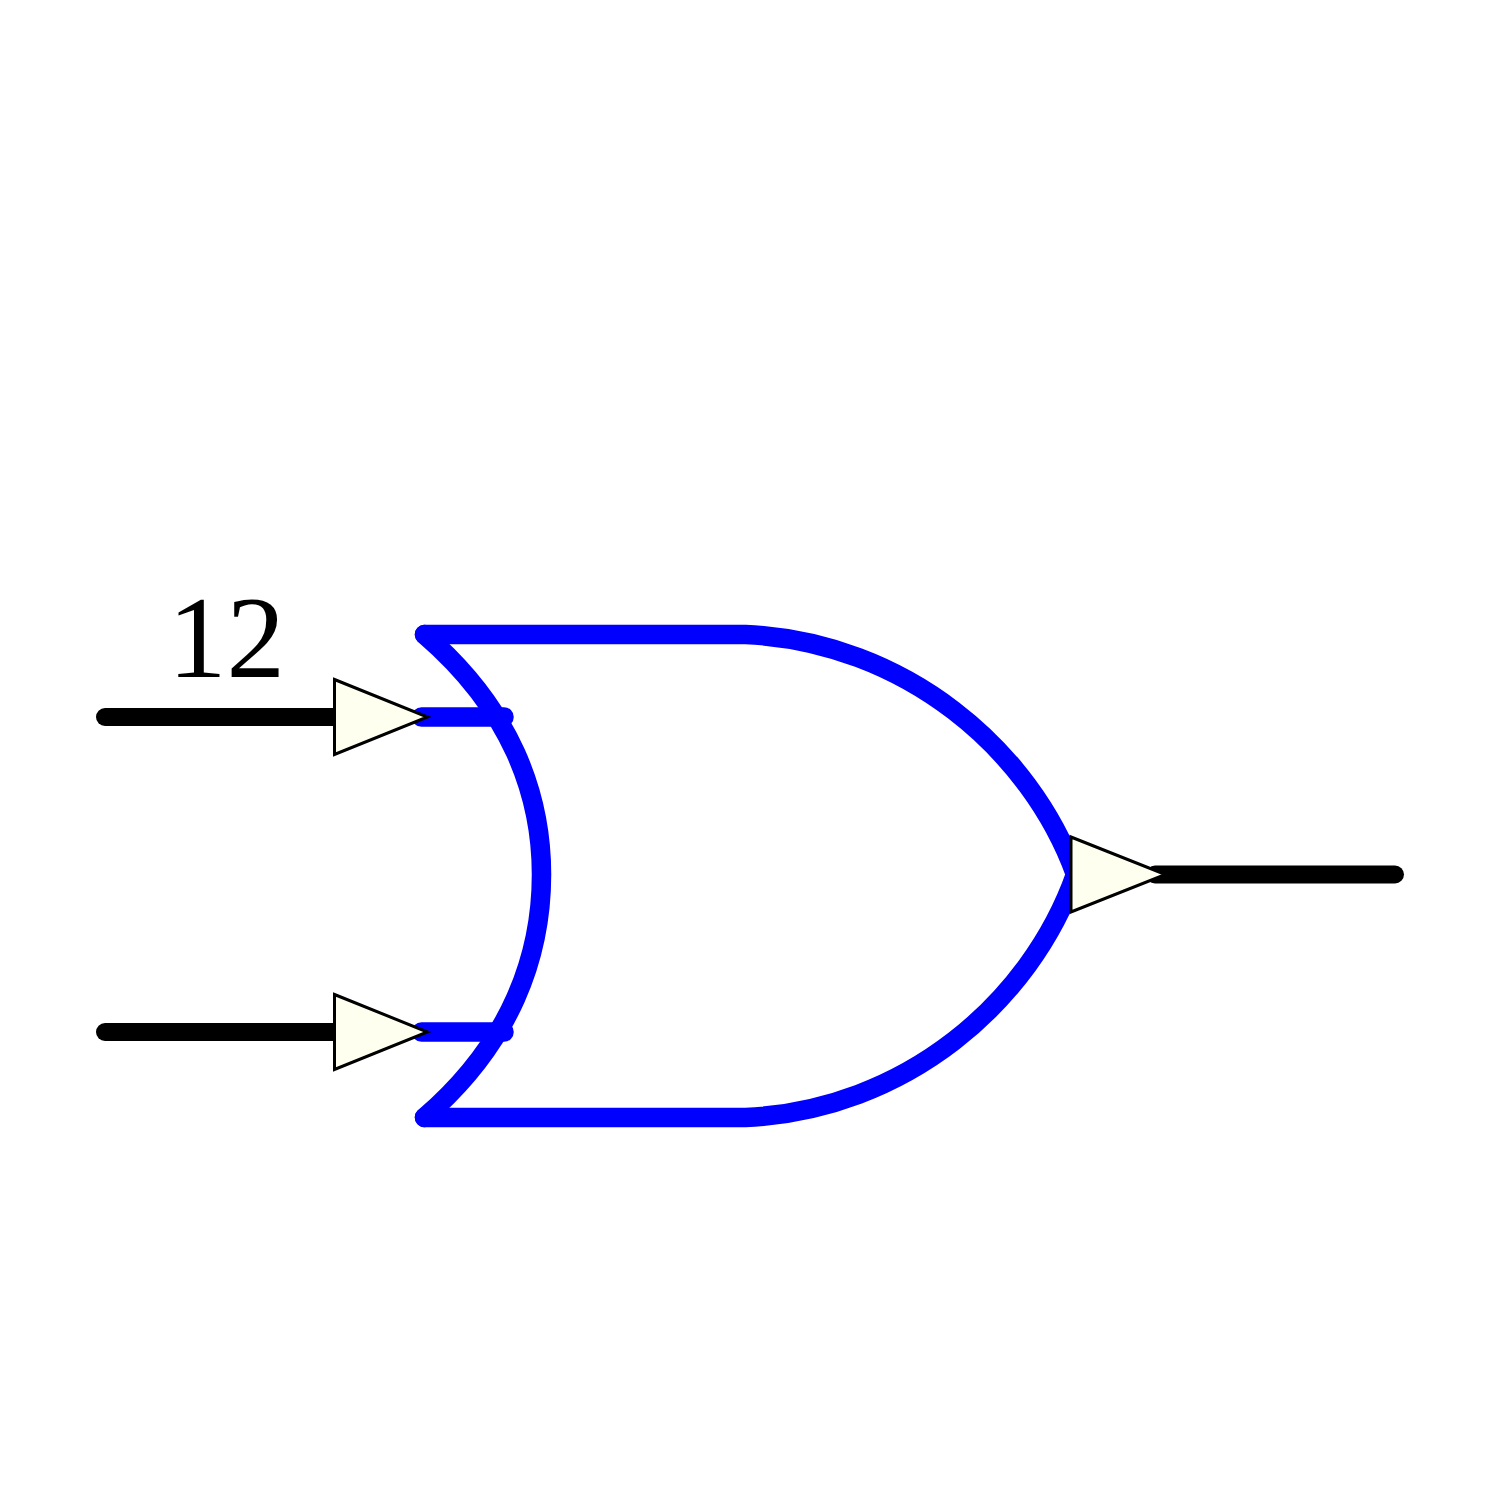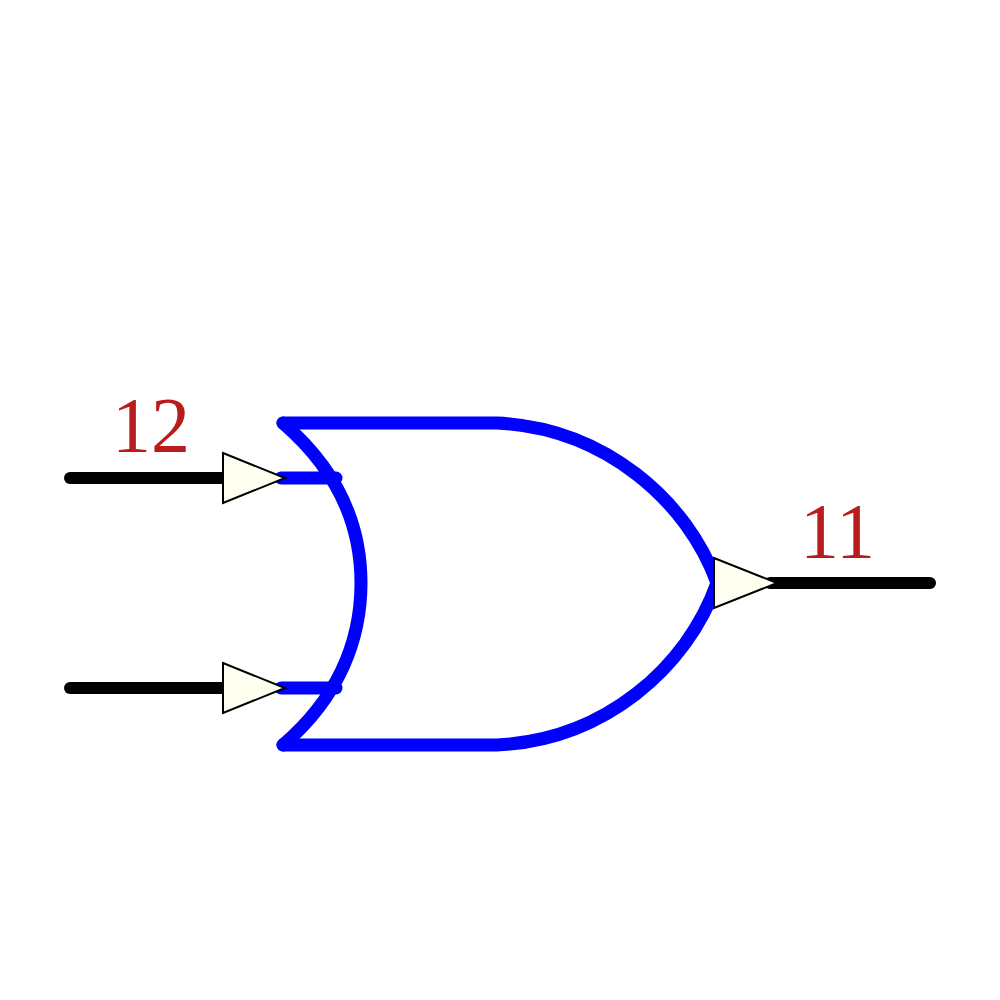--- a/index.html
+++ b/index.html
@@ -21,21 +21,21 @@
     left: 0;
     top: 0;
     width: 1000px;
     height: 1000px;
   }
   .gate-label {
     position: absolute;
     font-family: "Liberation Serif", "DejaVu Serif", serif;
     font-size: 78px;
     line-height: 1;
-    color: #b91c1c;
+    color: #000000;
     white-space: nowrap;
     letter-spacing: 0px;
   }
   #label-in1 { left: 112px; top: 386px; }
   #label-in2 { left: 112px; top: 596px; }
   #label-out { left: 800px; top: 492px; }
 </style>
 </head>
 <body>
 
@@ -65,15 +65,14 @@
 
     <line x1="770" y1="583" x2="930" y2="583" stroke="#000000" stroke-width="12" stroke-linecap="round"></line>
 
     <polygon points="714,558 777,583 714,608" fill="#FFFFF0" stroke="#000000" stroke-width="2"></polygon>
 
   </svg>
 
   <div class="gate-label" id="label-in1">12</div>
 
 
-  <div class="gate-label" id="label-out">11</div>
 
 </div>
 
 </body></html>

